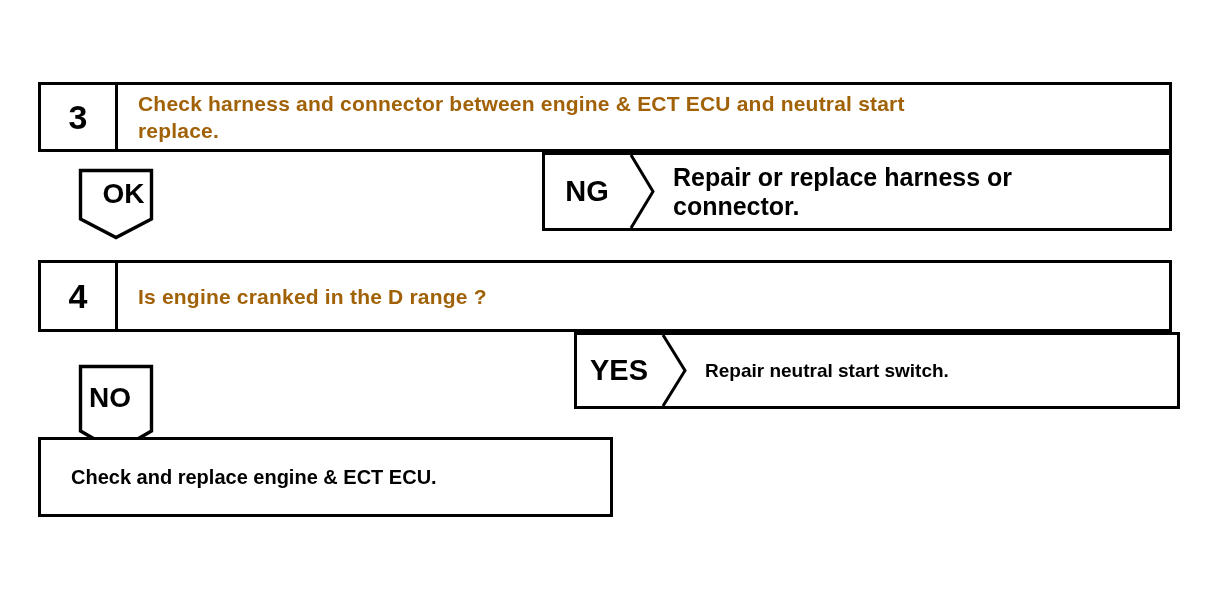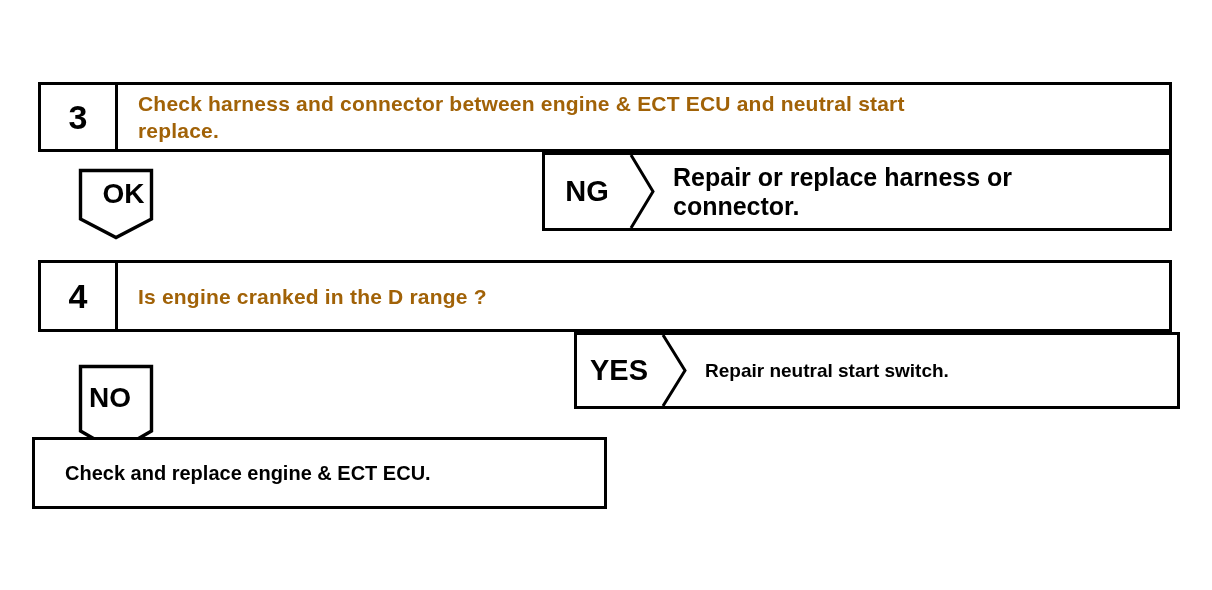--- a/index.html
+++ b/index.html
@@ -180,17 +180,17 @@
     <div class="branch-text" style="left:110px; padding-left:18px; padding-right:14px; font-size:19px;">Repair neutral start switch.</div>
   </div>
 
   <div class="flow-arrow" style="left:78px; top:348px; width:64px; height:90px;margin-top:16px;">
     <svg width="76" height="90" viewBox="0 0 76 90" aria-hidden="true">
       <path d="M 2.5 2.5 L 73.5 2.5 L 73.5 67 L 38 87.5 L 2.5 67 Z" fill="#ffffff" stroke="#000000" stroke-width="3.4" stroke-linejoin="miter"></path>
     </svg>
     <div class="arrow-text" style="height:68px;">NO</div>
   </div>
 
-  <div class="box" style="left:32px; top:437px; width:575px; height:72px;">
+  <div class="box" style="left:38px; top:437px; width:575px; height:80px;">
     <div class="terminal-text" style="padding-left:30px; padding-right:14px; font-size:20px;">Check and replace engine &amp; ECT ECU.</div>
   </div>
 
 </div>
 
 </body></html>

